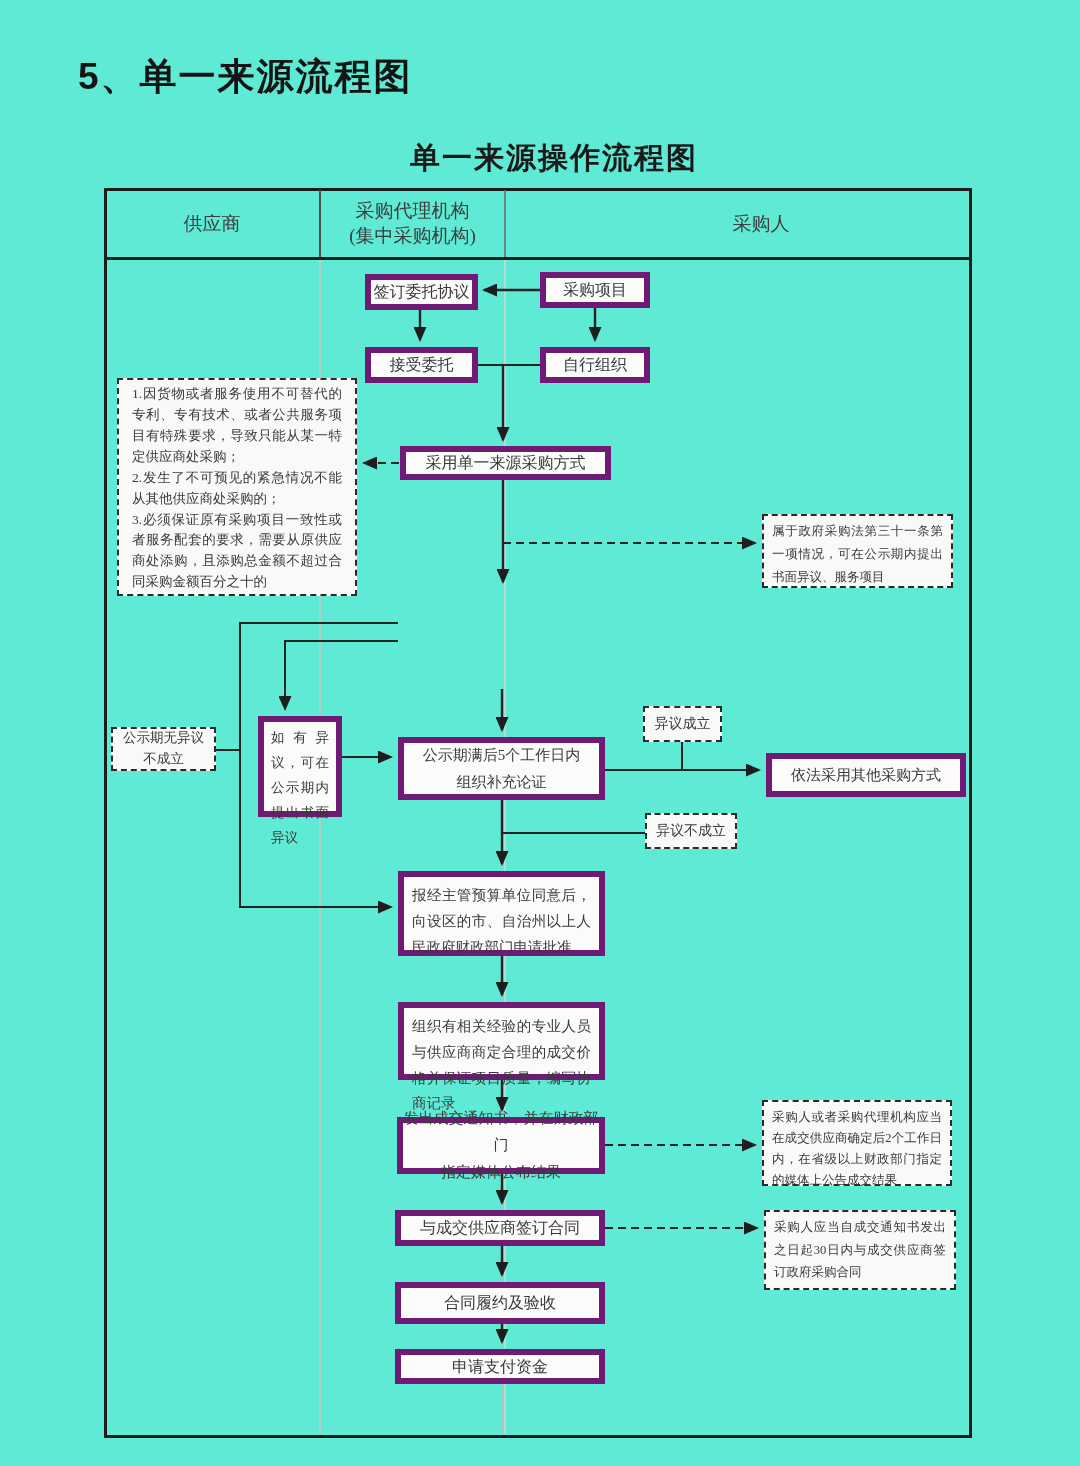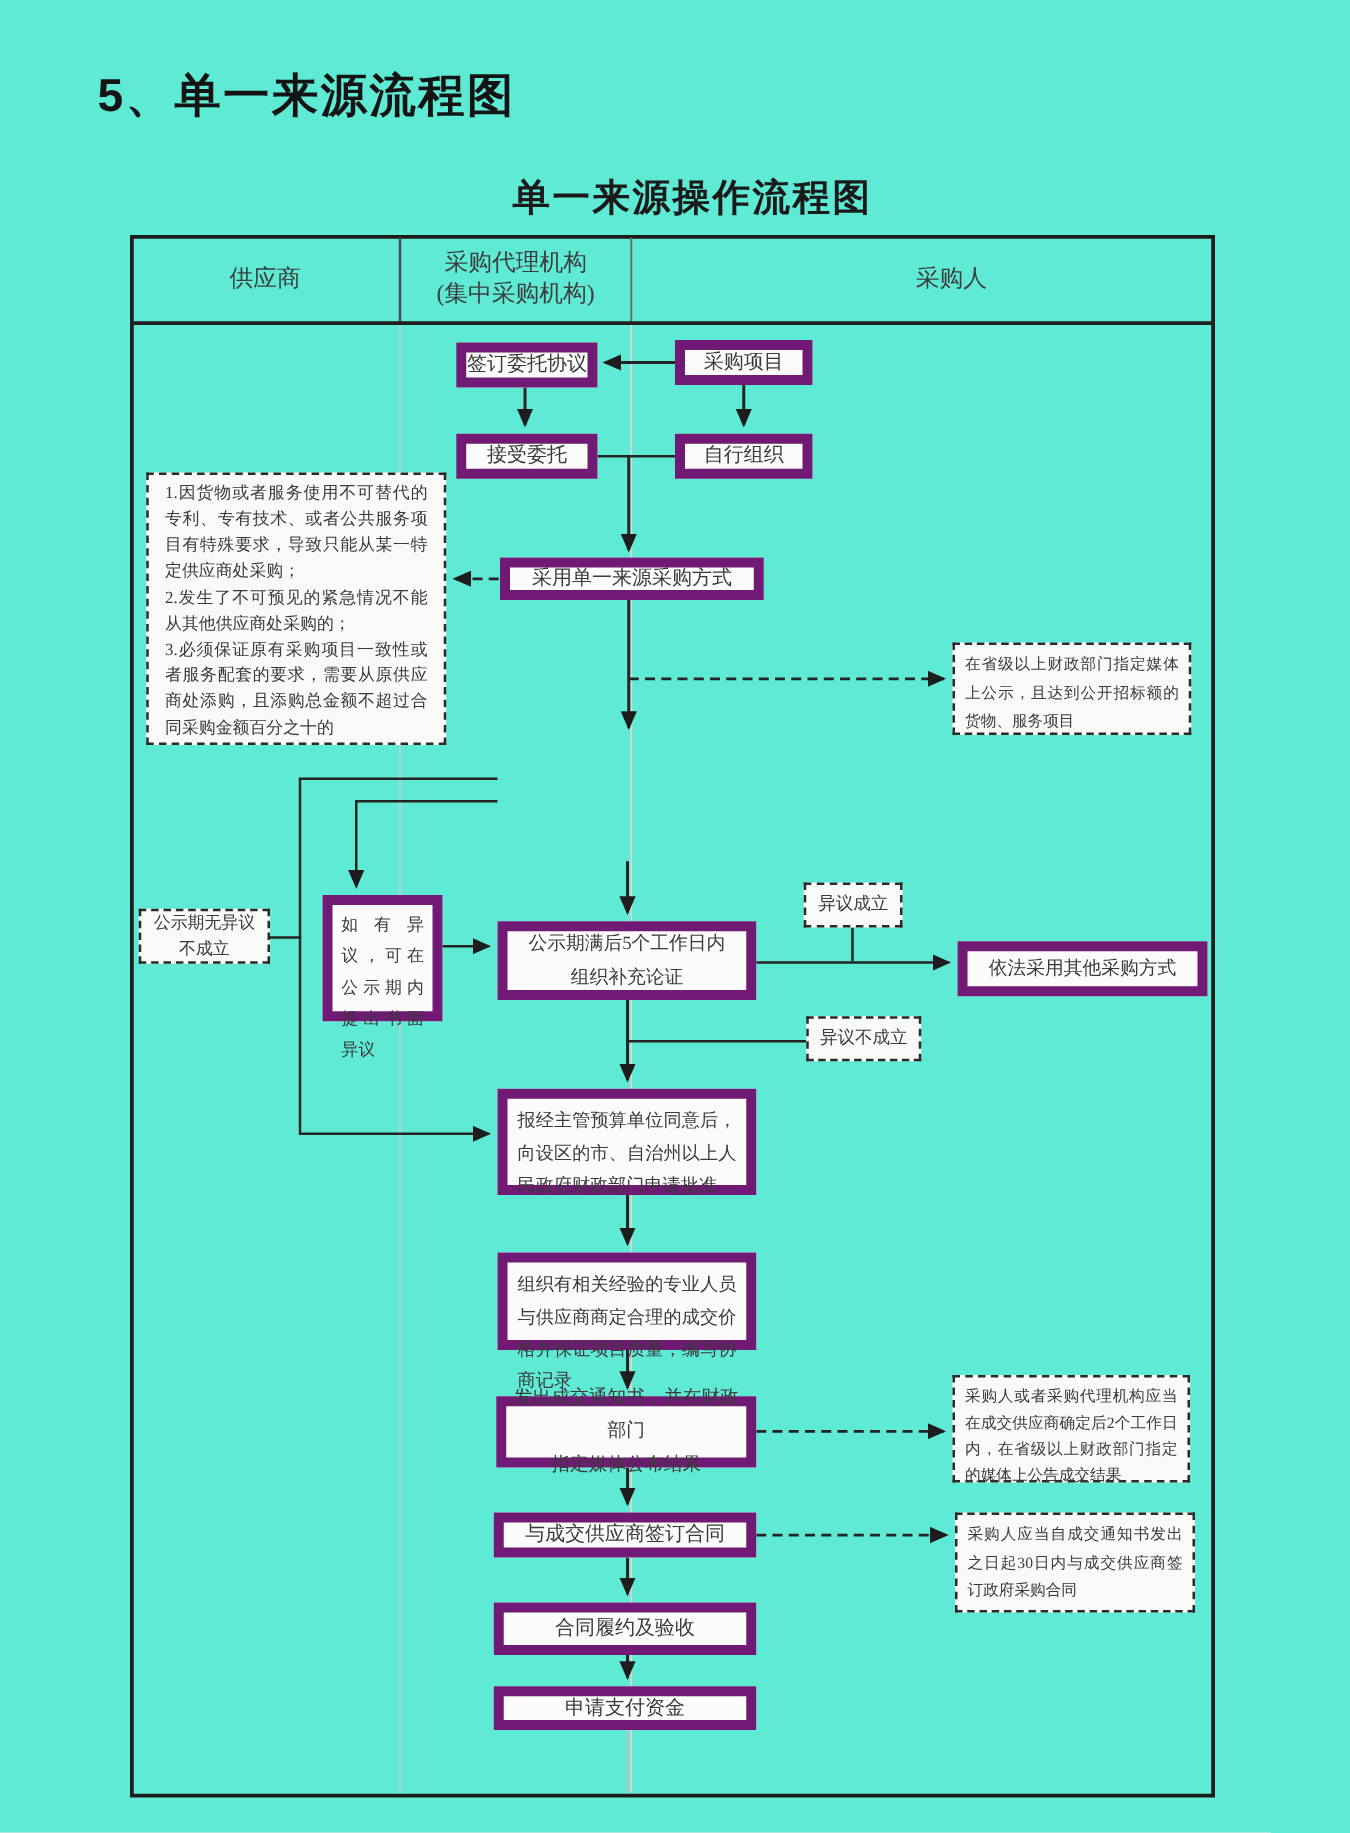--- a/index.html
+++ b/index.html
@@ -25,21 +25,21 @@
   }
   .hdr{
     position:absolute;top:188px;height:72px;display:flex;align-items:center;justify-content:center;
     font-size:19px;color:#3d3d3d;text-align:center;white-space:pre-line;line-height:1.3;
     box-sizing:border-box;
   }
   .hdr-bottom{position:absolute;left:104px;top:257px;width:868px;height:0;border-top:3px solid #202020;}
   svg.wires{position:absolute;left:0;top:0;width:1080px;height:1466px;}
   .node{
     position:absolute;box-sizing:border-box;background:#fbfbfa;
-    border:8px solid #701a75;color:#3a3a3a;
+    border:6px solid #701a75;color:#3a3a3a;
     display:flex;align-items:center;justify-content:center;
     text-align:center;line-height:1.6;
   }
   .node.para{justify-content:flex-start;align-items:center;text-align:justify;display:block;}
   .node.dashed{border:2px dashed #2a2a2a;background:#f9f9f7;}
   .node.plain-label{white-space:pre-line;}
   .fs16{font-size:16px;}
   .fs15{font-size:15px;}
   .fs14{font-size:14px;}
   .reasons{font-size:13.5px;line-height:1.55;padding:4px 13px;text-align:justify;}
@@ -117,27 +117,27 @@
   <div class="node fs16" style="left:540px;top:347px;width:110px;height:36px;">自行组织</div>
 
   <div class="node fs16" style="left:400px;top:446px;width:211px;height:34px;">采用单一来源采购方式</div>
 
   <div class="node dashed para reasons" style="left:117px;top:378px;width:240px;height:218px;">
     <p>1.因货物或者服务使用不可替代的专利、专有技术、或者公共服务项目有特殊要求，导致只能从某一特定供应商处采购；</p>
     <p>2.发生了不可预见的紧急情况不能从其他供应商处采购的；</p>
     <p>3.必须保证原有采购项目一致性或者服务配套的要求，需要从原供应商处添购，且添购总金额不超过合同采购金额百分之十的</p>
   </div>
 
-  <div class="node dashed para p-small" style="left:762px;top:514px;width:191px;height:74px;">在省级以上财政部门指定媒体上公示，且达到公开招标额的货物、服务项目</div>
+  <div class="node dashed para p-small" style="left:762px;top:514px;width:191px;height:74px;">属于政府采购法第三十一条第一项情况，可在公示期内提出书面异议、服务项目</div>
 
 
   <div class="node dashed plain-label no-objection" style="left:111px;top:727px;width:105px;height:44px;">公示期无异议
 不成立</div>
 
-  <div class="node para objection-box" style="left:258px;top:716px;width:96px;height:101px;">如有异议，可在公示期内提出书面异议</div>
+  <div class="node para objection-box" style="left:258px;top:716px;width:84px;height:101px;">如有异议，可在公示期内提出书面异议</div>
 
   <div class="node plain-label fs15" style="left:398px;top:737px;width:207px;height:63px;line-height:1.8;">公示期满后5个工作日内
 组织补充论证</div>
 
   <div class="node dashed fs14" style="left:643px;top:706px;width:79px;height:36px;">异议成立</div>
   <div class="node dashed fs14" style="left:645px;top:813px;width:92px;height:36px;">异议不成立</div>
 
   <div class="node fs15" style="left:766px;top:753px;width:200px;height:44px;">依法采用其他采购方式</div>
 
   <div class="node para p-mid" style="left:398px;top:871px;width:207px;height:85px;">报经主管预算单位同意后，向设区的市、自治州以上人民政府财政部门申请批准</div>

